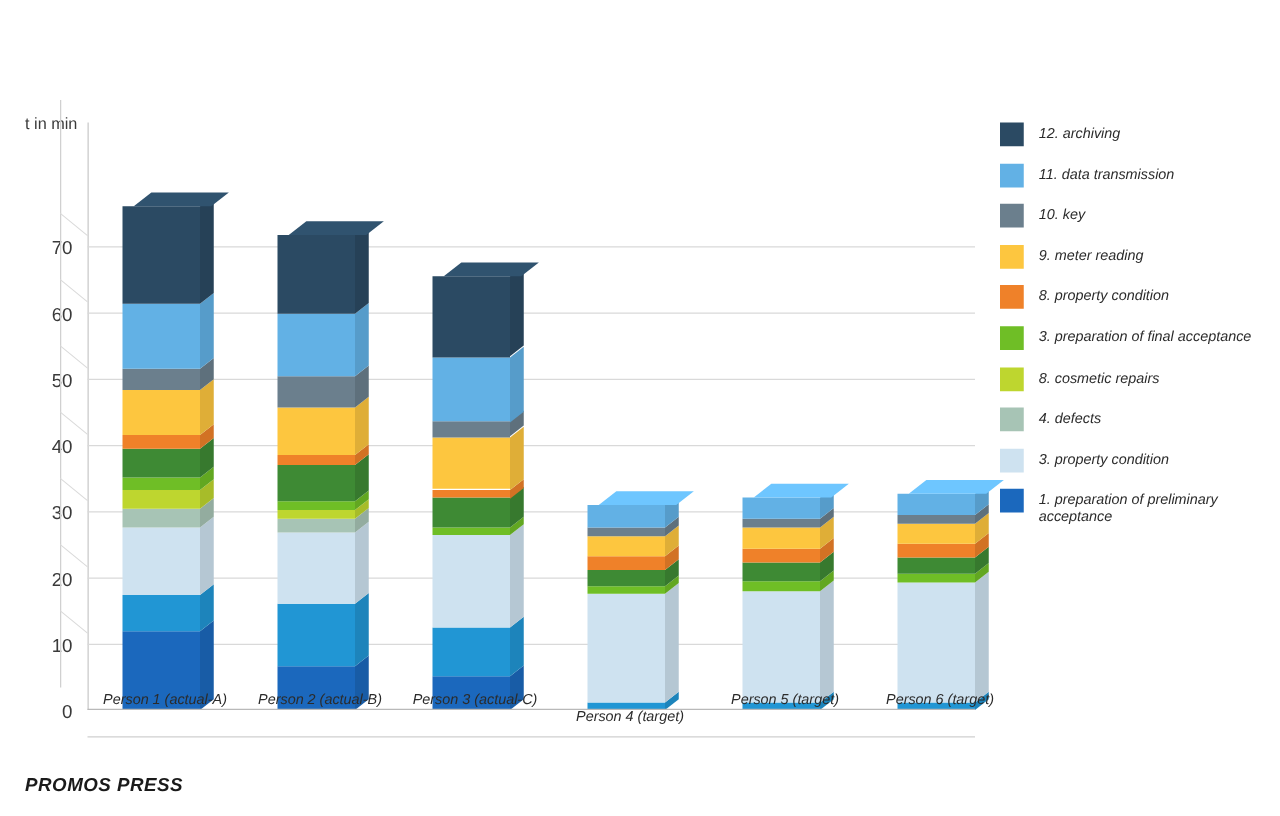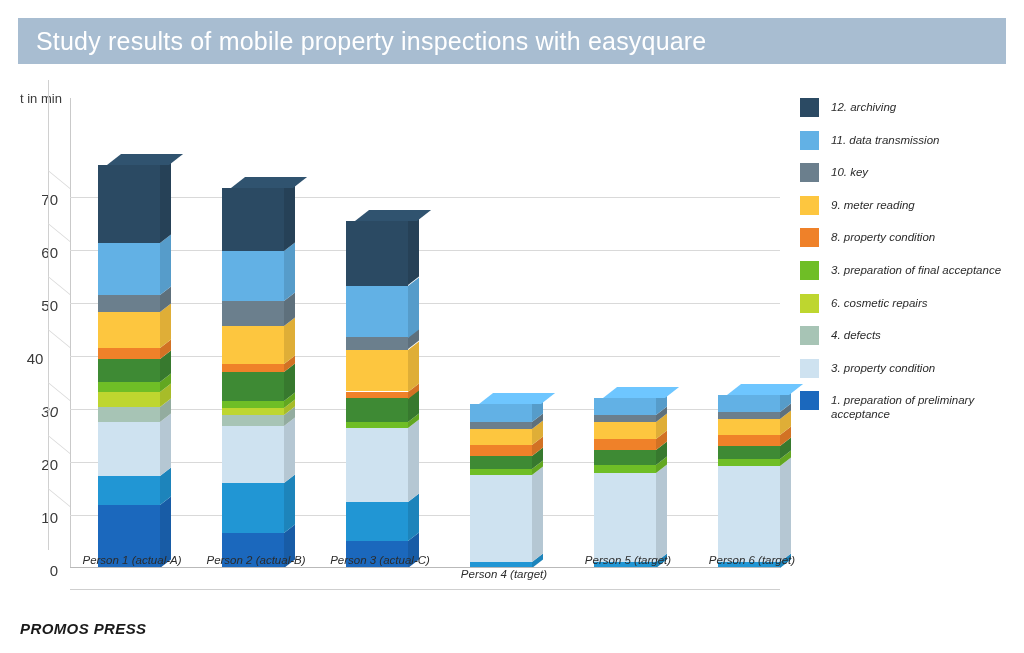--- a/index.html
+++ b/index.html
@@ -179,33 +179,30 @@
     font-weight: bold;
     color: #1a1a1a;
     letter-spacing: 0.4px;
   }
 </style>
 </head>
 <body>
 
 <div id="page">
 
-  <div id="title-bar">
-    <div id="title-text">Study results of mobile property inspections with easyquare</div>
-  </div>
 
   <div id="chart-area">
     <div id="axis-title">t in min</div>
 
     <div id="ytick-layer">
         <div class="ytick" style="top: 472px;">0</div>
         <div class="ytick" style="top: 419px;">10</div>
         <div class="ytick" style="top: 366px;">20</div>
-        <div class="ytick" style="top: 313px; font-style: italic;">30</div>
-        <div class="ytick" style="top: 260px; text-align: center;">40</div>
+        <div class="ytick" style="top: 313px;">30</div>
+        <div class="ytick" style="top: 260px;">40</div>
         <div class="ytick" style="top: 207px;">50</div>
         <div class="ytick" style="top: 154px;">60</div>
         <div class="ytick" style="top: 101px;">70</div>
       </div>
 
     <div class="plot" id="plot">
       <div id="axis-back-left"></div>
       <div id="axis-left-wall"></div>
       <div id="gridlines">
           <div class="gridline" style="top: 417px;"></div>
@@ -451,21 +448,21 @@
       <div class="legend-row">
         <div class="legend-swatch" style="background: rgb(239, 129, 41);"></div>
         <div class="legend-label">8. property condition</div>
       </div>
       <div class="legend-row">
         <div class="legend-swatch" style="background: rgb(111, 190, 38);"></div>
         <div class="legend-label">3. preparation of final acceptance</div>
       </div>
       <div class="legend-row">
         <div class="legend-swatch" style="background: rgb(190, 214, 47);"></div>
-        <div class="legend-label">6. cosmetic repairs</div>
+        <div class="legend-label">8. cosmetic repairs</div>
       </div>
       <div class="legend-row">
         <div class="legend-swatch" style="background: rgb(167, 196, 181);"></div>
         <div class="legend-label">4. defects</div>
       </div>
       <div class="legend-row">
         <div class="legend-swatch" style="background: rgb(206, 226, 240);"></div>
         <div class="legend-label">3. property condition</div>
       </div>
       <div class="legend-row">

